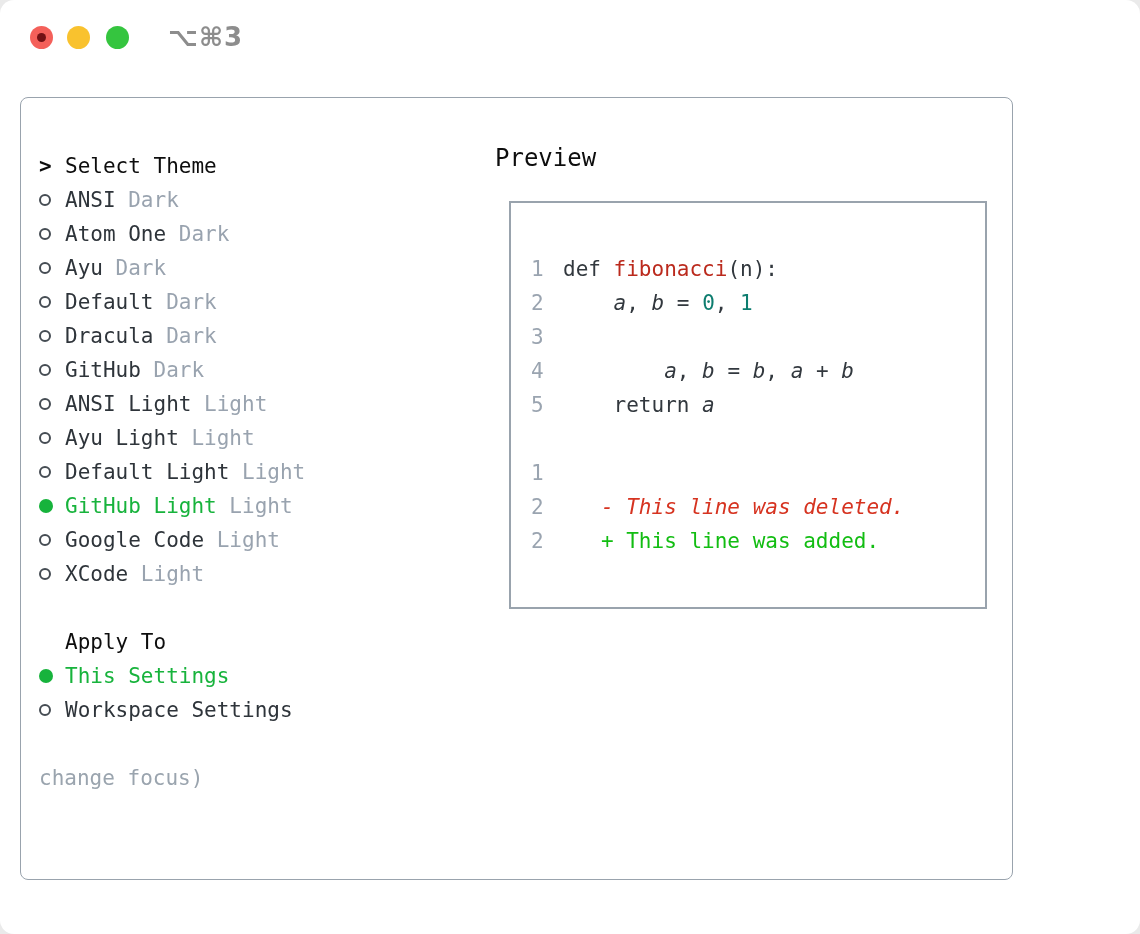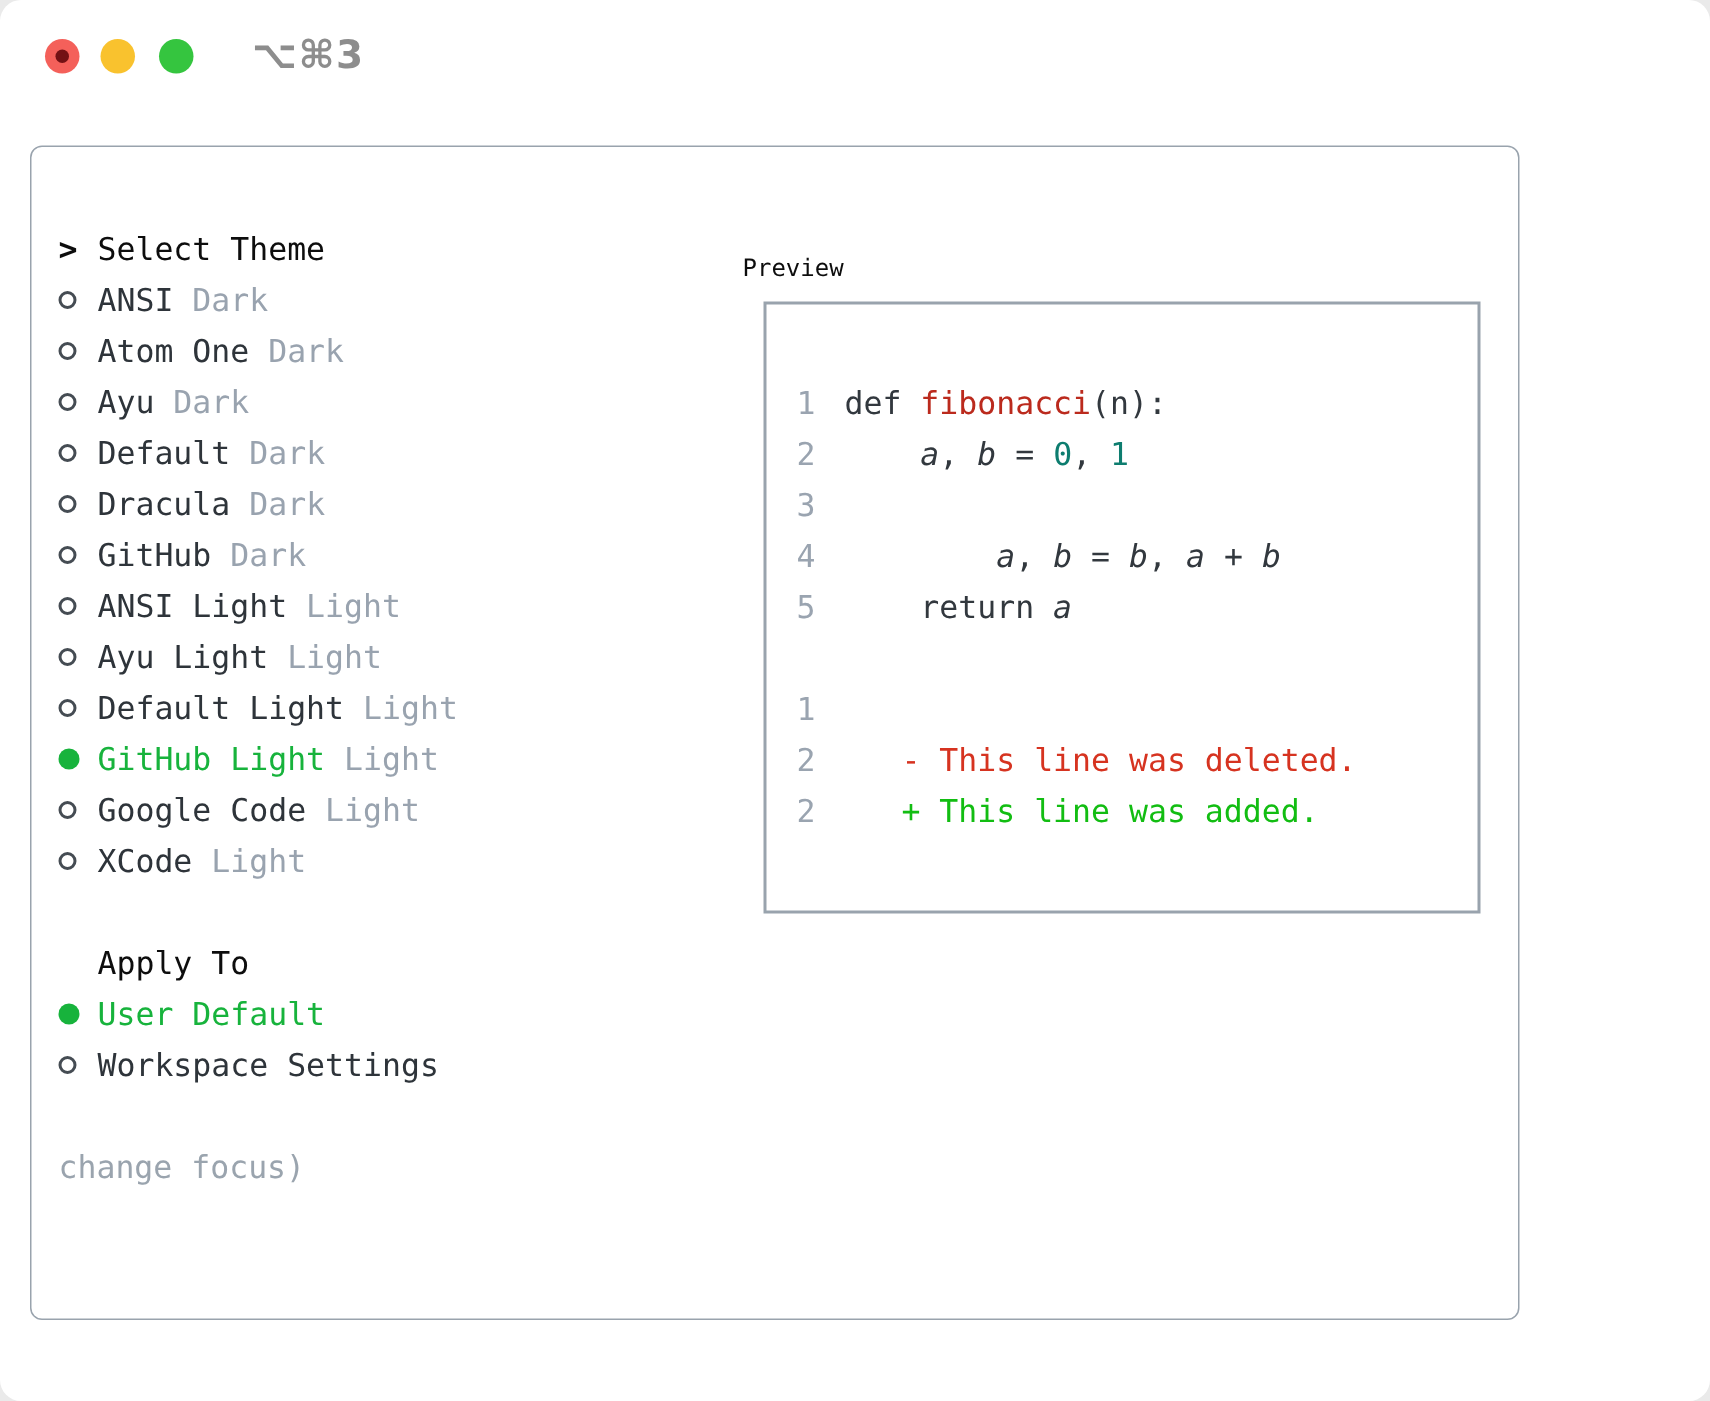--- a/index.html
+++ b/index.html
@@ -48,39 +48,39 @@
   .caret { font-weight:bold; color:var(--heading,#0d0d0d); }
   .title { font-weight:normal; color:var(--heading,#0d0d0d); }
   .t-name { color:var(--text-dark,#2e343a); }
   .row.selected .t-name { color:var(--selection-green,#17b33c); }
   .t-variant { color:var(--muted,#99a3af); margin-left:1ch;text-align:center; }
   .h2 { color:var(--heading,#0d0d0d); }
   .spacer { height:34px; }
   .hint { padding-left:18px; font-size:21px; line-height:34px; color:var(--hint,#9aa4ae); }
   
   .preview-head {
-    position:absolute; left:474px; top:63px; height:34px;
-    display:flex; align-items:center; font-size:16px;
+    position:absolute; left:474px; top:43px; height:34px;
+    display:flex; align-items:center; font-size:24px;
   }
   .codebox {
     position:absolute; left:488px; top:103px; width:478px; height:408px;
     border:2px solid var(--border,#99a3ad);
     background:var(--window-bg,#fff);
     padding:49px 0 0 20px; overflow:hidden;
   }
   .codeline { height:34px; display:flex; align-items:center; font-size:21px; }
   .gutter { width:32px; color:var(--line-number,#9aa4b0); white-space:pre; }
   .content { white-space:pre; }
   .seg-plain   { color:var(--code-text,#32383e); }
   .seg-func    { color:var(--function-red,#bb2a1d); }
   .seg-num     { color:var(--number-teal,#0d7d6f); }
   .seg-builtin { color:var(--builtin-blue,#0e87d3); }
   .seg-var     { color:var(--code-text,#32383e); font-style:italic; }
   .seg-ctx     { color:var(--context-gray,#8e98a2); }
-  .seg-del     { color:var(--deleted-red,#d63320); }
+  .seg-del     { color:var(--deleted-red,#d63320);font-style:italic; }
   .seg-add     { color:var(--added-green,#12bd12); }
 </style>
 </head>
 <body>
 
 <div class="stage">
   <div class="window">
 
     <div class="titlebar">
       <span class="tl red">
@@ -193,21 +193,21 @@
         <div class="row">
           <span class="slot"></span>
           <span class="h2">Apply To</span>
         </div>
 
         <div id="apply-list">
             <div class="row apply-row selected">
     <span class="slot">
                 <span class="bullet"></span>
               </span>
-    <span class="t-name">User Default</span>
+    <span class="t-name">This Settings</span>
   </div>
             <div class="row apply-row">
     <span class="slot">
                 <span class="bullet"></span>
               </span>
     <span class="t-name">Workspace Settings</span>
   </div>
           </div>
 
         <div class="spacer"></div>

